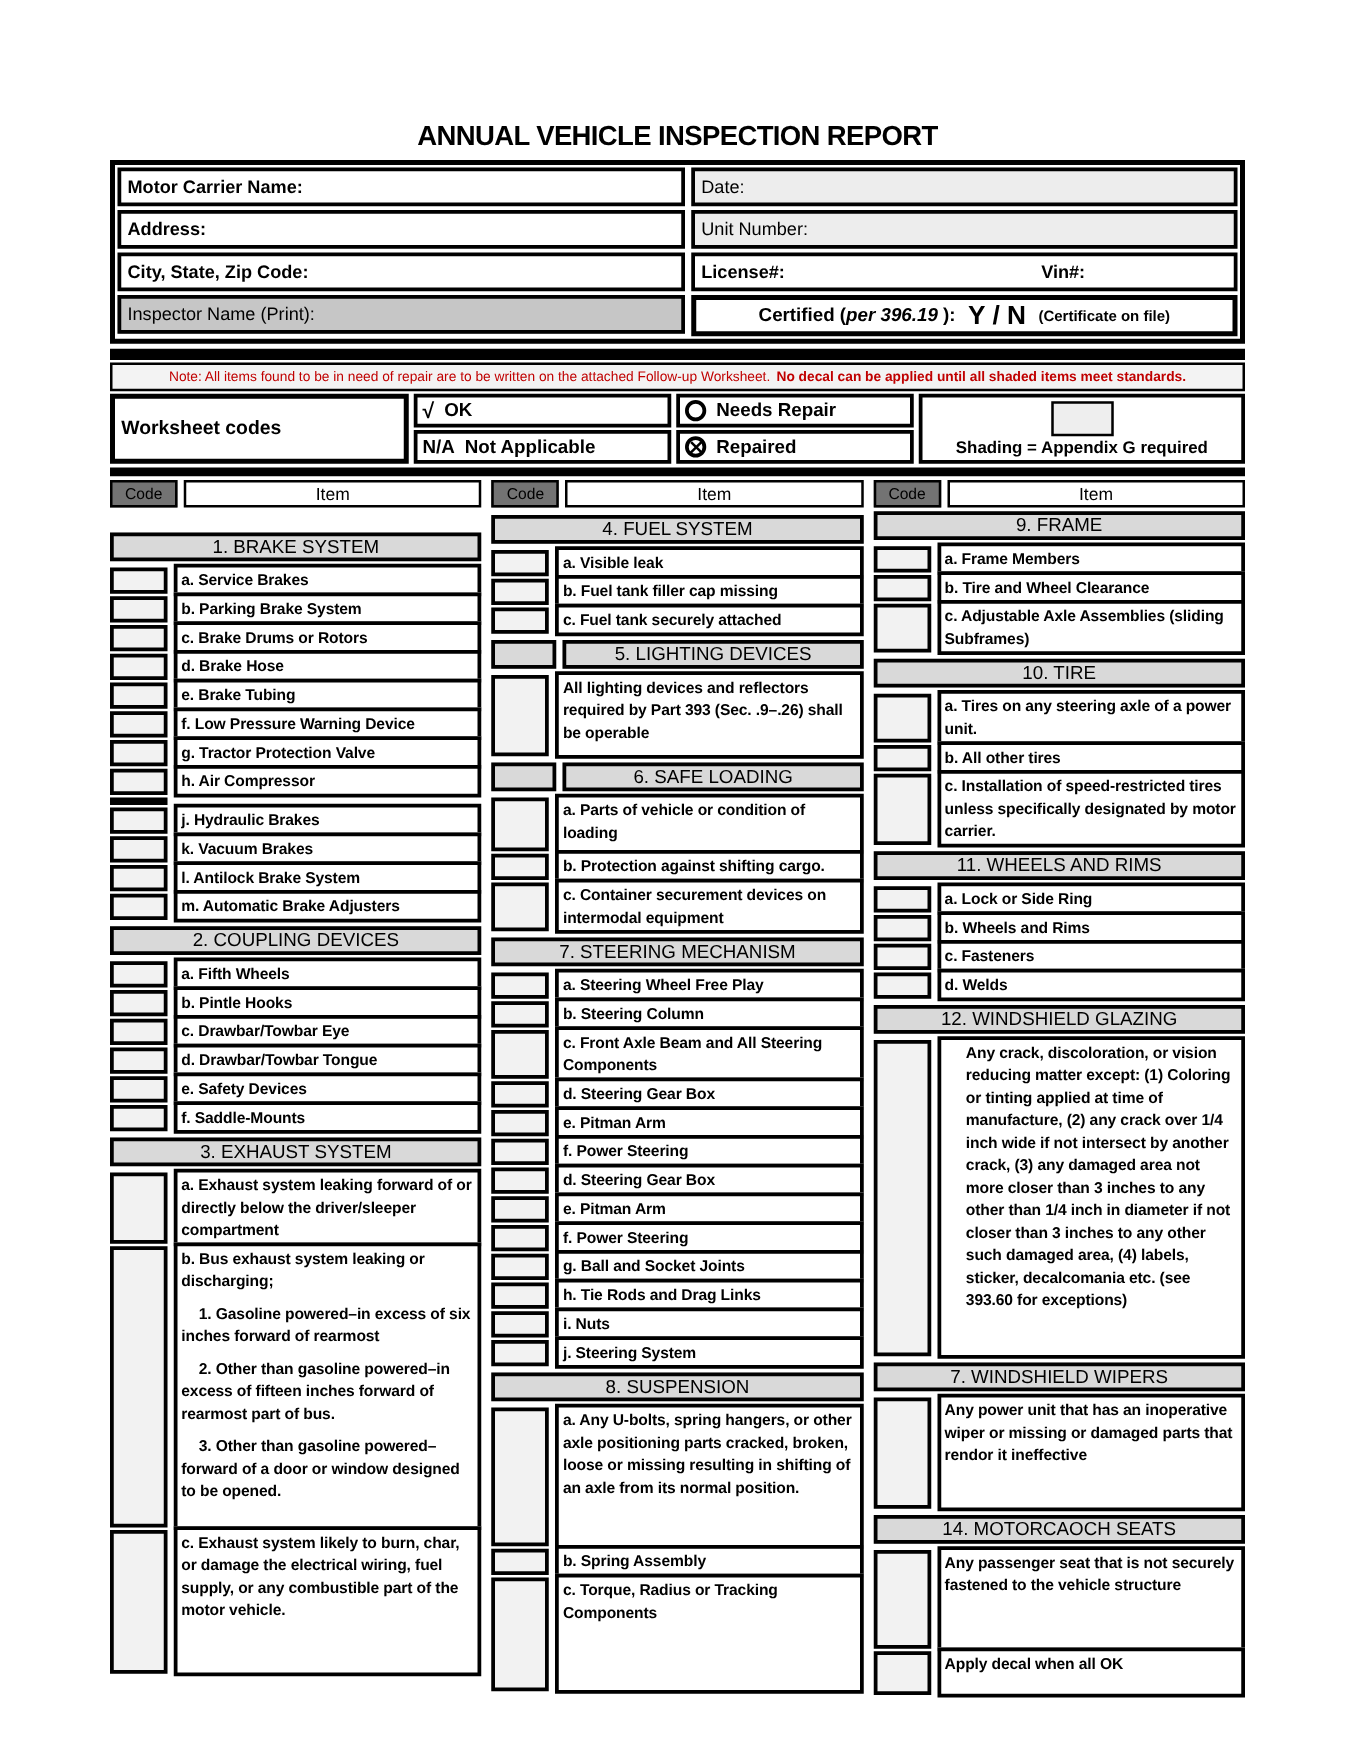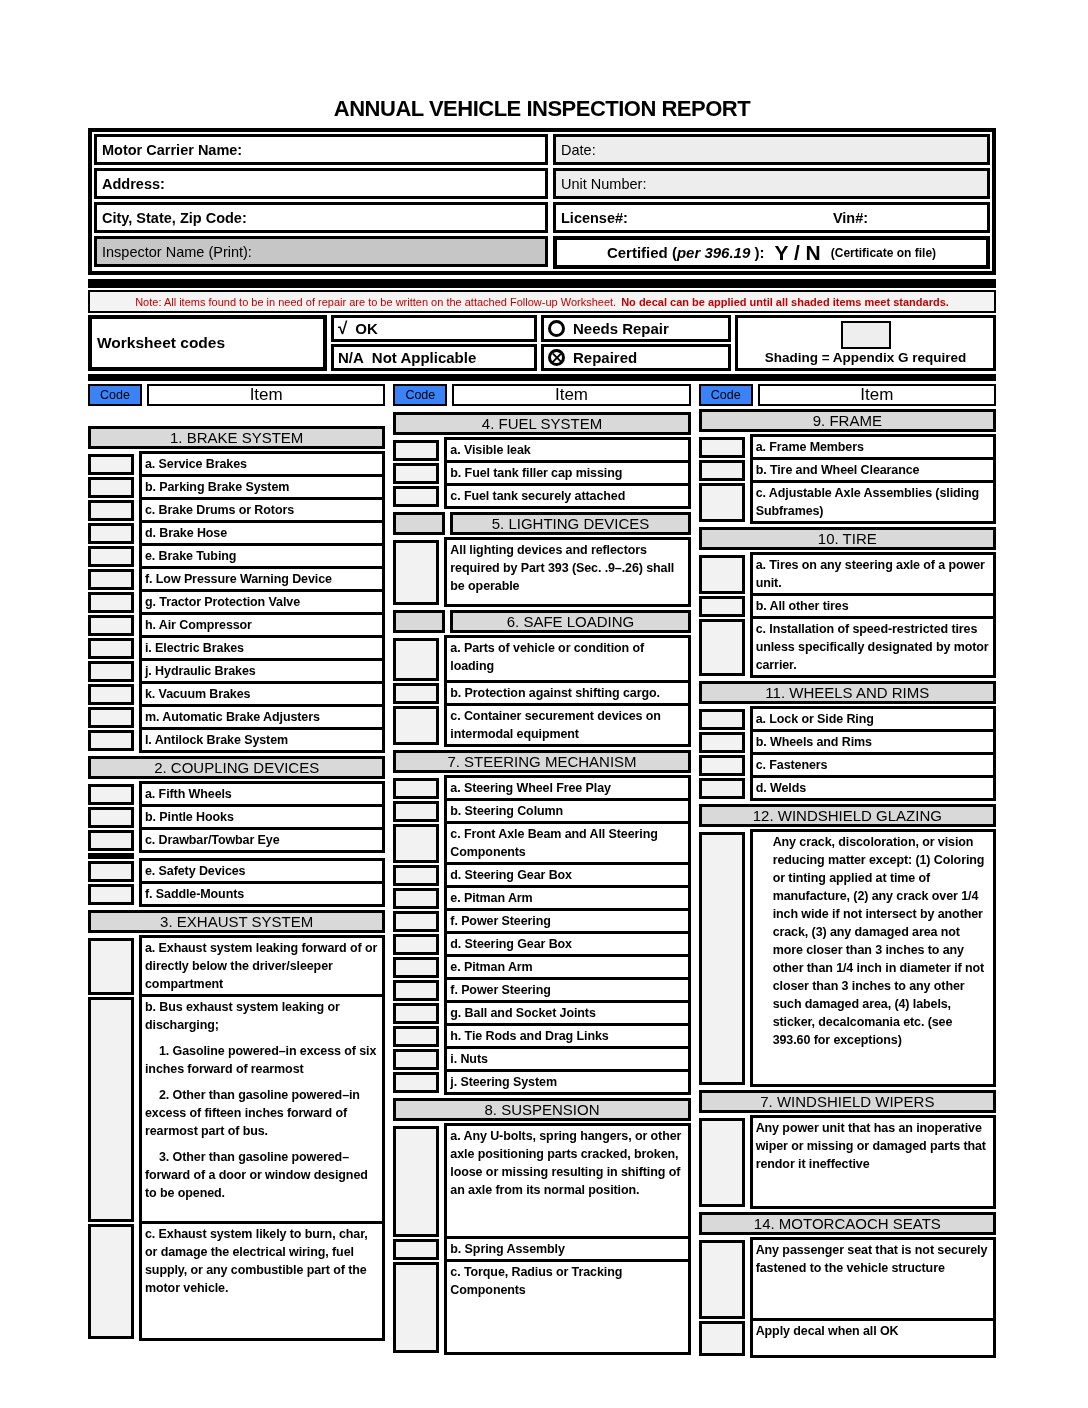--- a/index.html
+++ b/index.html
@@ -40,22 +40,22 @@
   .ws-shading{font-weight:bold;font-size:13.5px;}
   .check{font-size:17px;font-weight:bold;}
   .na-sym{font-size:15px;font-weight:bold;}
   .circ{width:17px;height:17px;border-radius:50%;border:3px solid #000;position:relative;display:inline-block;box-sizing:border-box;flex:none;}
   .circ.x::before,.circ.x::after{content:"";position:absolute;left:50%;top:50%;width:12px;height:2.4px;background:#000;transform:translate(-50%,-50%) rotate(45deg);}
   .circ.x::after{transform:translate(-50%,-50%) rotate(-45deg);}
 
   
   .colhdrs{display:flex;gap:8px;margin-top:3px;}
   .colhdr{flex:1;display:flex;gap:5px;}
-  .code-hd{width:50px;border:2.5px solid #000;background:#3b82f6;text-align:center;font-size:12.5px;height:18px;line-height:18px;}
-  .item-hd{flex:1;border:2.5px solid #000;background:#fff;text-align:center;font-size:17px;height:18px;line-height:18px;}
+  .code-hd{width:50px;border:2.5px solid #000;background:#737373;text-align:center;font-size:12.5px;height:18px;line-height:18px;}
+  .item-hd{flex:1;border:2.5px solid #000;background:#fff;text-align:center;font-size:14px;height:18px;line-height:18px;}
 
   
   .columns{display:flex;gap:8px;margin-top:3px;align-items:center;}
   .col{flex:1;min-width:0;}
   .section{margin-bottom:3px;}
   .sec-header-row{display:flex;}
   .sec-header{flex:1;background:#d9d9d9;border:3px solid #000;text-align:center;font-size:15px;height:17px;line-height:17px;}
   .code-spacer{width:46px;margin-right:5px;background:#d9d9d9;border:3px solid #000;flex:none;}
   .item-row{display:flex;align-items:stretch;}
   .item-row.first{margin-top:2px;}
@@ -229,23 +229,20 @@
               <div class="code-box"></div>
             </div>
             <div class="item-cell">
               <div>h. Air Compressor</div>
             </div>
           </div>
           <div class="item-row">
             <div class="code-cell">
               <div class="code-box"></div>
             </div>
-            <div class="item-cell">
-              <div>i. Electric Brakes</div>
-            </div>
           </div>
           <div class="item-row">
             <div class="code-cell">
               <div class="code-box"></div>
             </div>
             <div class="item-cell">
               <div>j. Hydraulic Brakes</div>
             </div>
           </div>
           <div class="item-row">
@@ -254,31 +251,31 @@
             </div>
             <div class="item-cell">
               <div>k. Vacuum Brakes</div>
             </div>
           </div>
           <div class="item-row">
             <div class="code-cell">
               <div class="code-box"></div>
             </div>
             <div class="item-cell">
+              <div>l. Antilock Brake System</div>
+            </div>
+          </div>
+          <div class="item-row">
+            <div class="code-cell">
+              <div class="code-box"></div>
+            </div>
+            <div class="item-cell">
               <div>m. Automatic Brake Adjusters</div>
             </div>
           </div>
-          <div class="item-row">
-            <div class="code-cell">
-              <div class="code-box"></div>
-            </div>
-            <div class="item-cell">
-              <div>l. Antilock Brake System</div>
-            </div>
-          </div>
         </div>
         <div class="section">
           <div class="sec-header-row">
             <div class="sec-header">2. COUPLING DEVICES</div>
           </div>
           <div class="item-row first">
             <div class="code-cell">
               <div class="code-box"></div>
             </div>
             <div class="item-cell">
@@ -297,20 +294,23 @@
             <div class="code-cell">
               <div class="code-box"></div>
             </div>
             <div class="item-cell">
               <div>c. Drawbar/Towbar Eye</div>
             </div>
           </div>
           <div class="item-row">
             <div class="code-cell">
               <div class="code-box"></div>
+            </div>
+            <div class="item-cell">
+              <div>d. Drawbar/Towbar Tongue</div>
             </div>
           </div>
           <div class="item-row">
             <div class="code-cell">
               <div class="code-box"></div>
             </div>
             <div class="item-cell">
               <div>e. Safety Devices</div>
             </div>
           </div>

